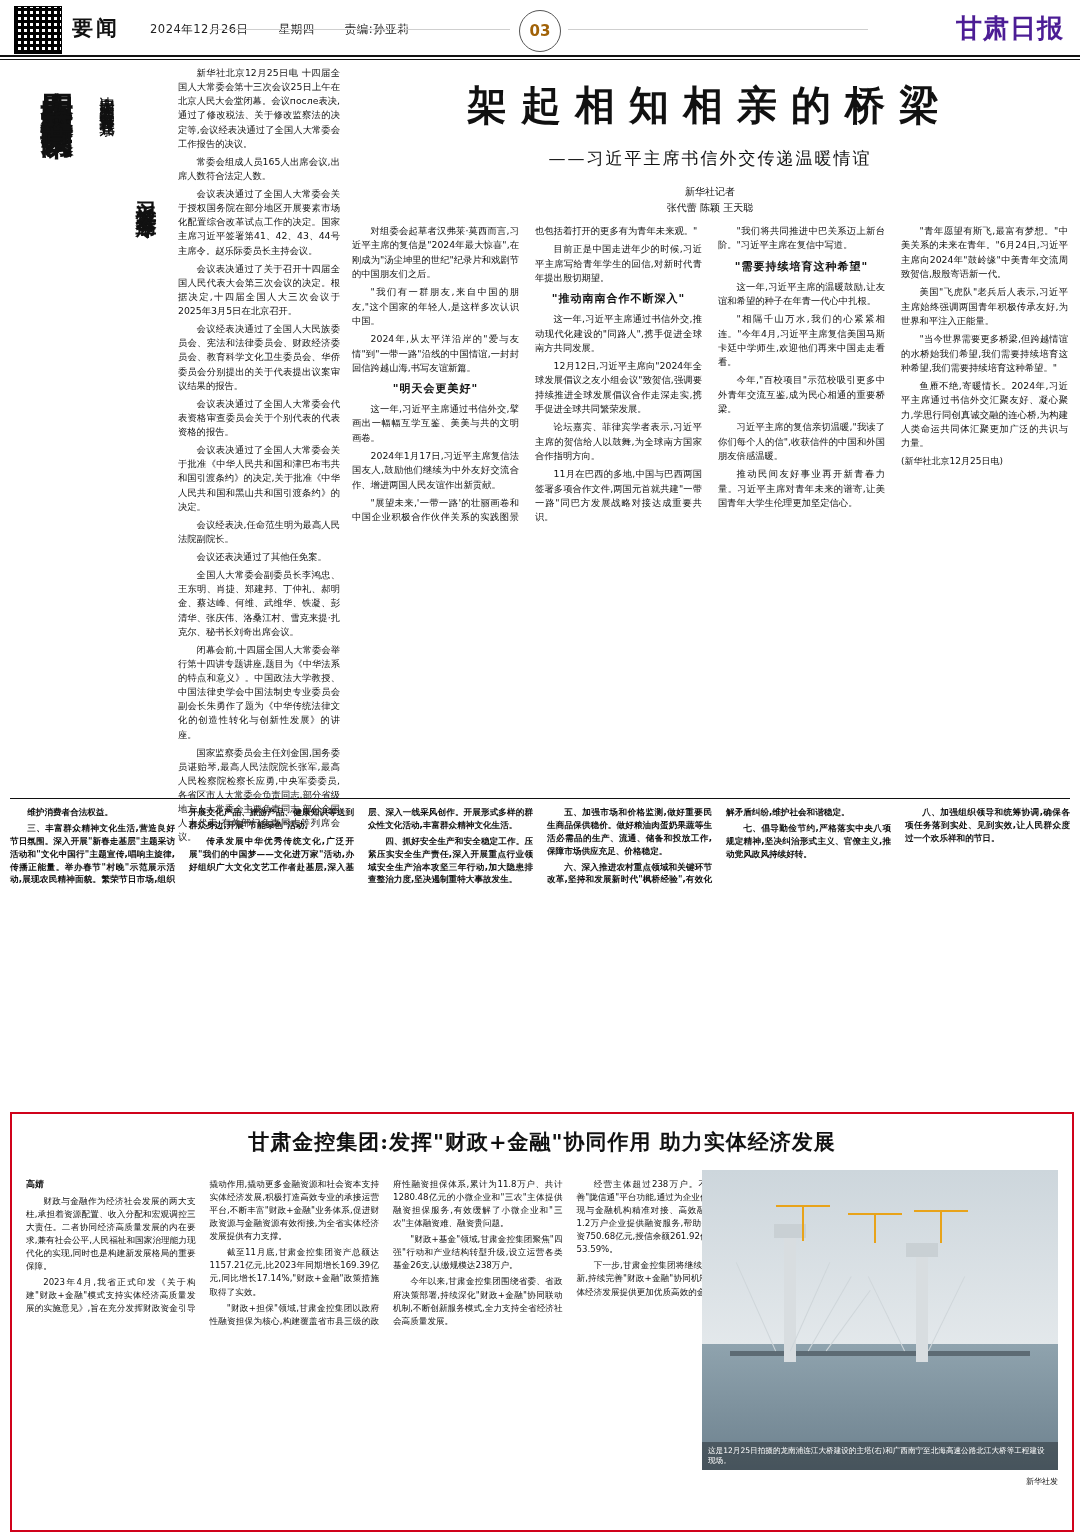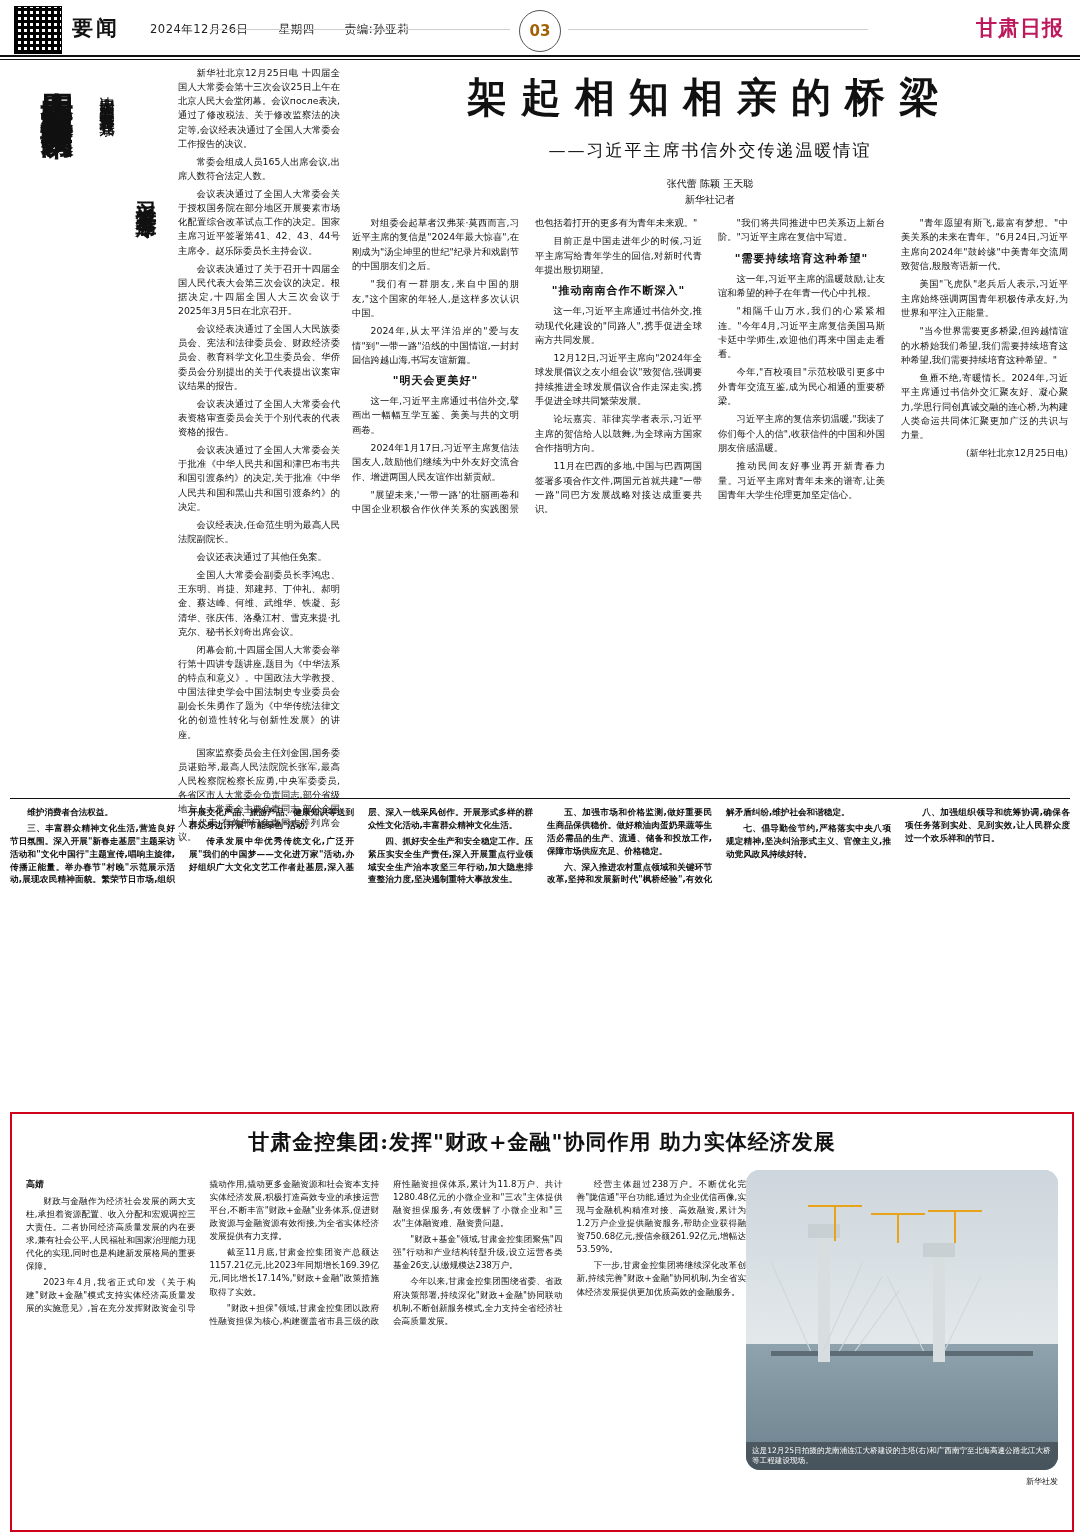--- a/index.html
+++ b/index.html
@@ -16,21 +16,21 @@
   .mh-title{position:absolute;left:72px;top:14px;font-size:21px;font-weight:bold;letter-spacing:3px;
             font-family:"DejaVu Serif","Liberation Serif",serif;}
   .mh-meta{position:absolute;left:150px;top:22px;font-size:11.5px;color:#222;letter-spacing:.5px;}
   .mh-meta span{margin-right:26px;}
   .pageno{position:absolute;left:50%;top:10px;transform:translateX(-50%);
           width:40px;height:40px;border:1.6px solid #555;border-radius:50%;
           display:flex;align-items:center;justify-content:center;font-size:15px;color:#a16207;font-weight:bold;}
   .pageno-rule{position:absolute;left:50%;top:29px;margin-left:-330px;width:300px;height:1px;background:#cfcfcf;}
   .pageno-rule.r{margin-left:28px;}
   .logo{position:absolute;right:16px;top:10px;height:36px;display:flex;align-items:center;}
-  .logo .lg-cn{font-family:"DejaVu Serif","Liberation Serif",serif;font-size:21px;font-weight:bold;letter-spacing:1px;color:#be185d;}
+  .logo .lg-cn{font-family:"DejaVu Serif","Liberation Serif",serif;font-size:26px;font-weight:bold;letter-spacing:1px;color:#4c1d95;}
   .mh-rule{position:absolute;left:0;top:55px;width:1080px;height:2px;background:#111;}
   .mh-rule2{position:absolute;left:0;top:59px;width:1080px;height:1px;background:#111;}
 
   
   .top{position:absolute;left:0;top:62px;width:1080px;height:740px;}
 
   
   .vheadline{position:absolute;left:10px;top:4px;width:160px;height:700px;}
   .vt-main{position:absolute;right:96px;top:0;height:690px;
            writing-mode:vertical-rl;text-orientation:upright;
@@ -46,49 +46,49 @@
            font-size:21px;font-weight:bold;line-height:1.3;letter-spacing:2px;}
 
   
   .lcol{position:absolute;left:178px;top:4px;width:162px;height:760px;
         font-size:9.3px;line-height:1.52;text-align:justify;}
   .lcol p{margin:0 0 4px 0;text-indent:2em;}
 
   
   .art{position:absolute;left:352px;top:0;width:716px;}
   .art-h1{font-family:"DejaVu Serif","Liberation Serif",serif;
-          font-size:40px;font-weight:bold;text-align:center;letter-spacing:14px;margin-top:8px;}
+          font-size:40px;font-weight:bold;text-align:center;letter-spacing:14px;margin-top:16px;}
   .art-h2{font-family:"DejaVu Serif","Liberation Serif",serif;
           font-size:17px;text-align:center;letter-spacing:2px;margin-top:14px;}
   .art-by{margin-top:14px;font-size:10px;text-align:center;line-height:1.6;}
   .art-cols{margin-top:8px;column-count:4;column-gap:16px;column-rule:0;
             font-size:9.3px;line-height:1.54;text-align:justify;height:560px;}
   .art-cols p{margin:0 0 4px 0;text-indent:2em;}
   .art-cols h4{margin:6px 0 4px 0;font-size:11px;text-align:center;font-weight:bold;
                font-family:"DejaVu Serif","Liberation Serif",serif;letter-spacing:1px;}
-  .art-sign{text-align:right;font-size:9px;margin-top:4px;}
+  .art-sign{text-align:left;font-size:9px;margin-top:4px;}
 
   
   .mid{position:absolute;left:10px;top:806px;width:1060px;height:300px;
        column-count:6;column-gap:14px;font-size:8.6px;line-height:1.5;text-align:justify;font-weight:bold;}
   .mid p{margin:0 0 3px 0;text-indent:2em;}
   .hr-mid{position:absolute;left:10px;top:798px;width:1060px;height:1px;background:#111;}
 
   
   .box{position:absolute;left:10px;top:1112px;width:1060px;height:416px;border:2.5px solid #d0021b;}
   .box-title{margin:14px 18px 0 18px;font-family:"DejaVu Serif","Liberation Serif",serif;
              font-size:21px;font-weight:bold;letter-spacing:1px;text-align:center;}
   .box-inner{position:absolute;left:14px;top:64px;width:720px;height:344px;
              column-count:4;column-gap:14px;font-size:8.6px;line-height:1.52;text-align:justify;}
   .box-inner p{margin:0 0 3px 0;text-indent:2em;}
   .box-author{font-weight:bold;text-indent:0 !important;font-size:9px;margin-bottom:6px;}
 
   
-  .photo{position:absolute;right:14px;top:56px;width:312px;height:300px;overflow:hidden;
-         background:linear-gradient(#b9c6cf,#9fb0bb 45%,#7d929f 60%,#6f8592);border-radius:14px;}
+  .photo{position:absolute;right:14px;top:56px;width:356px;height:300px;overflow:hidden;
+         background:linear-gradient(#b9c6cf,#9fb0bb 45%,#7d929f 60%,#6f8592);}
   .ph-sky{position:absolute;left:0;top:0;width:100%;height:58%;background:linear-gradient(#cdd6dc,#e3e8eb);}
   .ph-water{position:absolute;left:0;bottom:0;width:100%;height:42%;
             background:linear-gradient(#8fa3ae,#6d818e);}
   .ph-bridge{position:absolute;left:8%;top:18%;width:84%;height:46%;}
   .pylon{position:absolute;bottom:0;width:12px;background:#d8dde0;}
   .pylon:after{content:"";position:absolute;left:-10px;top:0;width:32px;height:14px;background:#c9d0d4;}
   .deck{position:absolute;left:0;bottom:6px;width:100%;height:5px;background:#5d6b74;}
   .cable{position:absolute;bottom:11px;width:1px;background:#cfd6da;transform-origin:bottom;}
   .crane{position:absolute;width:2px;background:#e8a31a;}
   .crane:after{content:"";position:absolute;left:-26px;top:0;width:54px;height:2px;background:#e8a31a;}
@@ -139,22 +139,22 @@
       <p>会议还表决通过了其他任免案。</p>
       <p>全国人大常委会副委员长李鸿忠、王东明、肖捷、郑建邦、丁仲礼、郝明金、蔡达峰、何维、武维华、铁凝、彭清华、张庆伟、洛桑江村、雪克来提·扎克尔、秘书长刘奇出席会议。</p>
       <p>闭幕会前,十四届全国人大常委会举行第十四讲专题讲座,题目为《中华法系的特点和意义》。中国政法大学教授、中国法律史学会中国法制史专业委员会副会长朱勇作了题为《中华传统法律文化的创造性转化与创新性发展》的讲座。</p>
       <p>国家监察委员会主任刘金国,国务委员谌贻琴,最高人民法院院长张军,最高人民检察院检察长应勇,中央军委委员,各省区市人大常委会负责同志,部分省级地方人大常委会主要负责同志,部分全国人大代表,有关部门负责同志等列席会议。</p>
     </div>
 
     <div class="art">
       <div class="art-h1">架起相知相亲的桥梁</div>
       <div class="art-h2">——习近平主席书信外交传递温暖情谊</div>
       <div class="art-by">
+        <div>新华社记者</div>
         <div>张代蕾 陈颖 王天聪</div>
-        <div>新华社记者</div>
       </div>
       <div class="art-cols">
         <p>对组委会起草者汉弗莱·莫西而言,习近平主席的复信是"2024年最大惊喜",在刚成为"汤尘坤里的世纪"纪录片和戏剧节的中国朋友们之后。</p>
         <p>"我们有一群朋友,来自中国的朋友,"这个国家的年轻人,是这样多次认识中国。</p>
         <p>2024年,从太平洋沿岸的"爱与友情"到"一带一路"沿线的中国情谊,一封封回信跨越山海,书写友谊新篇。</p>
 
         <h4>"明天会更美好"</h4>
         <p>这一年,习近平主席通过书信外交,擘画出一幅幅互学互鉴、美美与共的文明画卷。</p>
         <p>2024年1月17日,习近平主席复信法国友人,鼓励他们继续为中外友好交流合作、增进两国人民友谊作出新贡献。</p>
         <p>"展望未来,'一带一路'的壮丽画卷和中国企业积极合作伙伴关系的实践图景也包括着打开的更多有为青年未来观。"</p>

